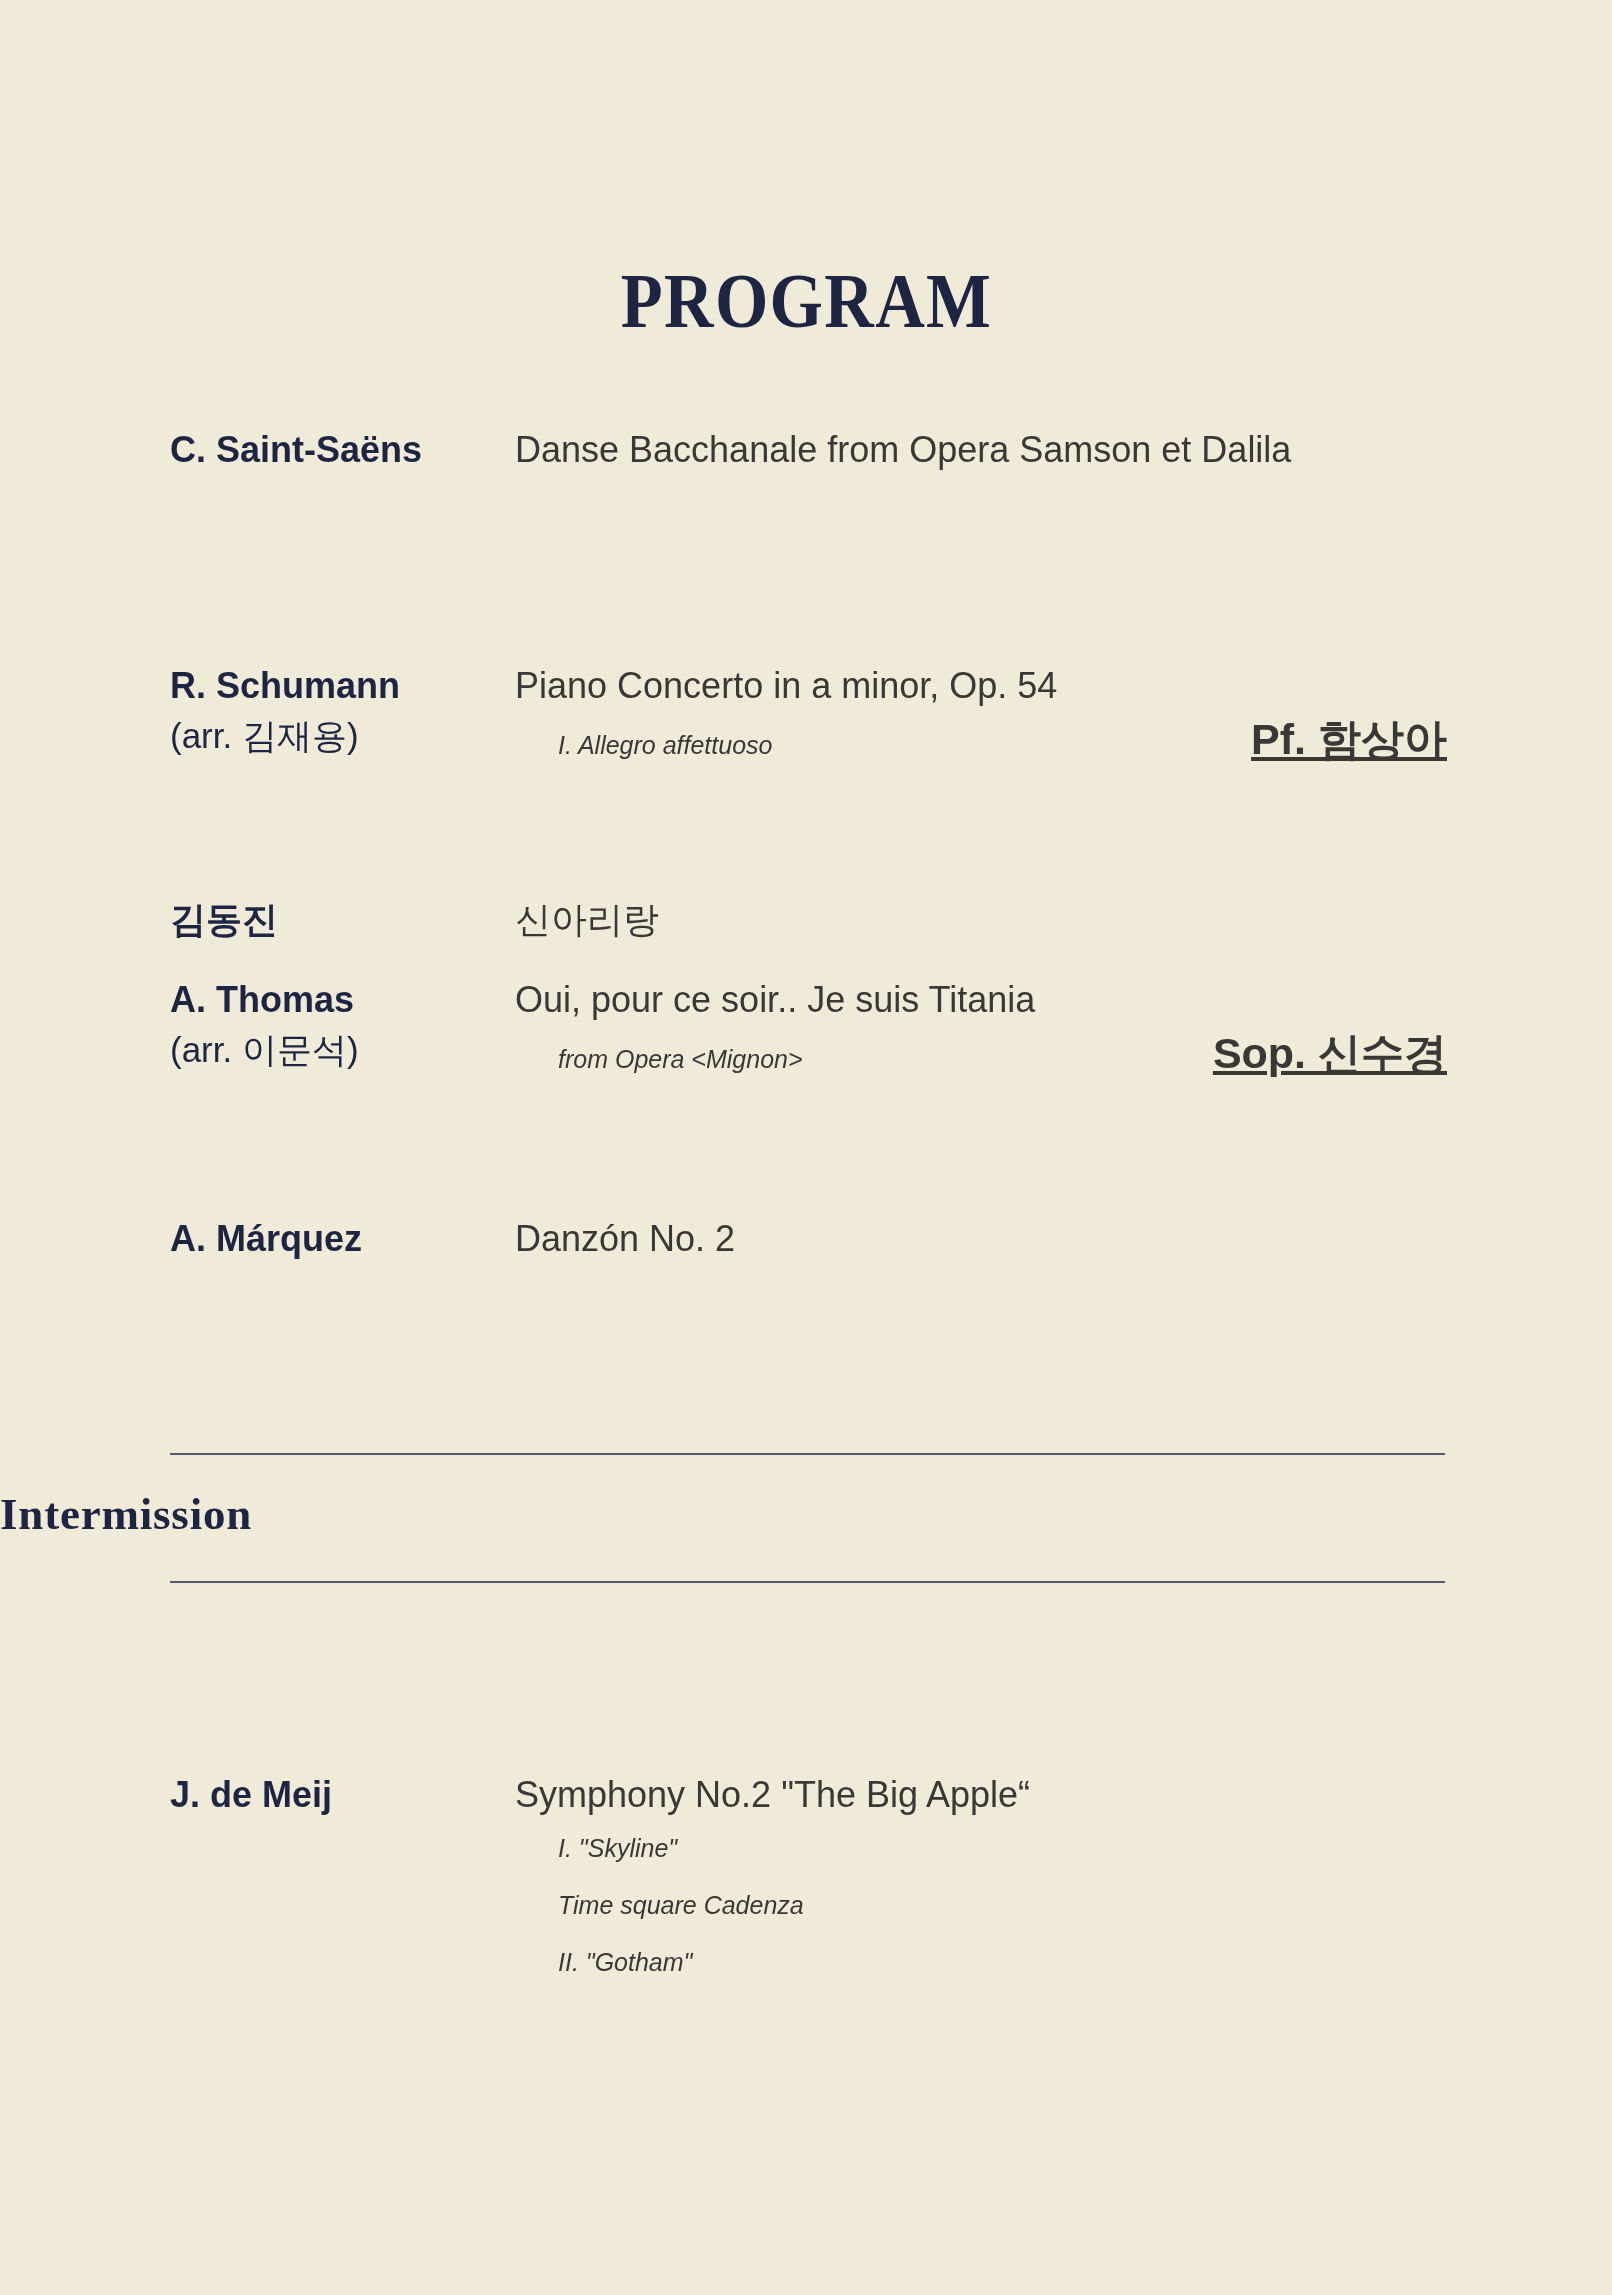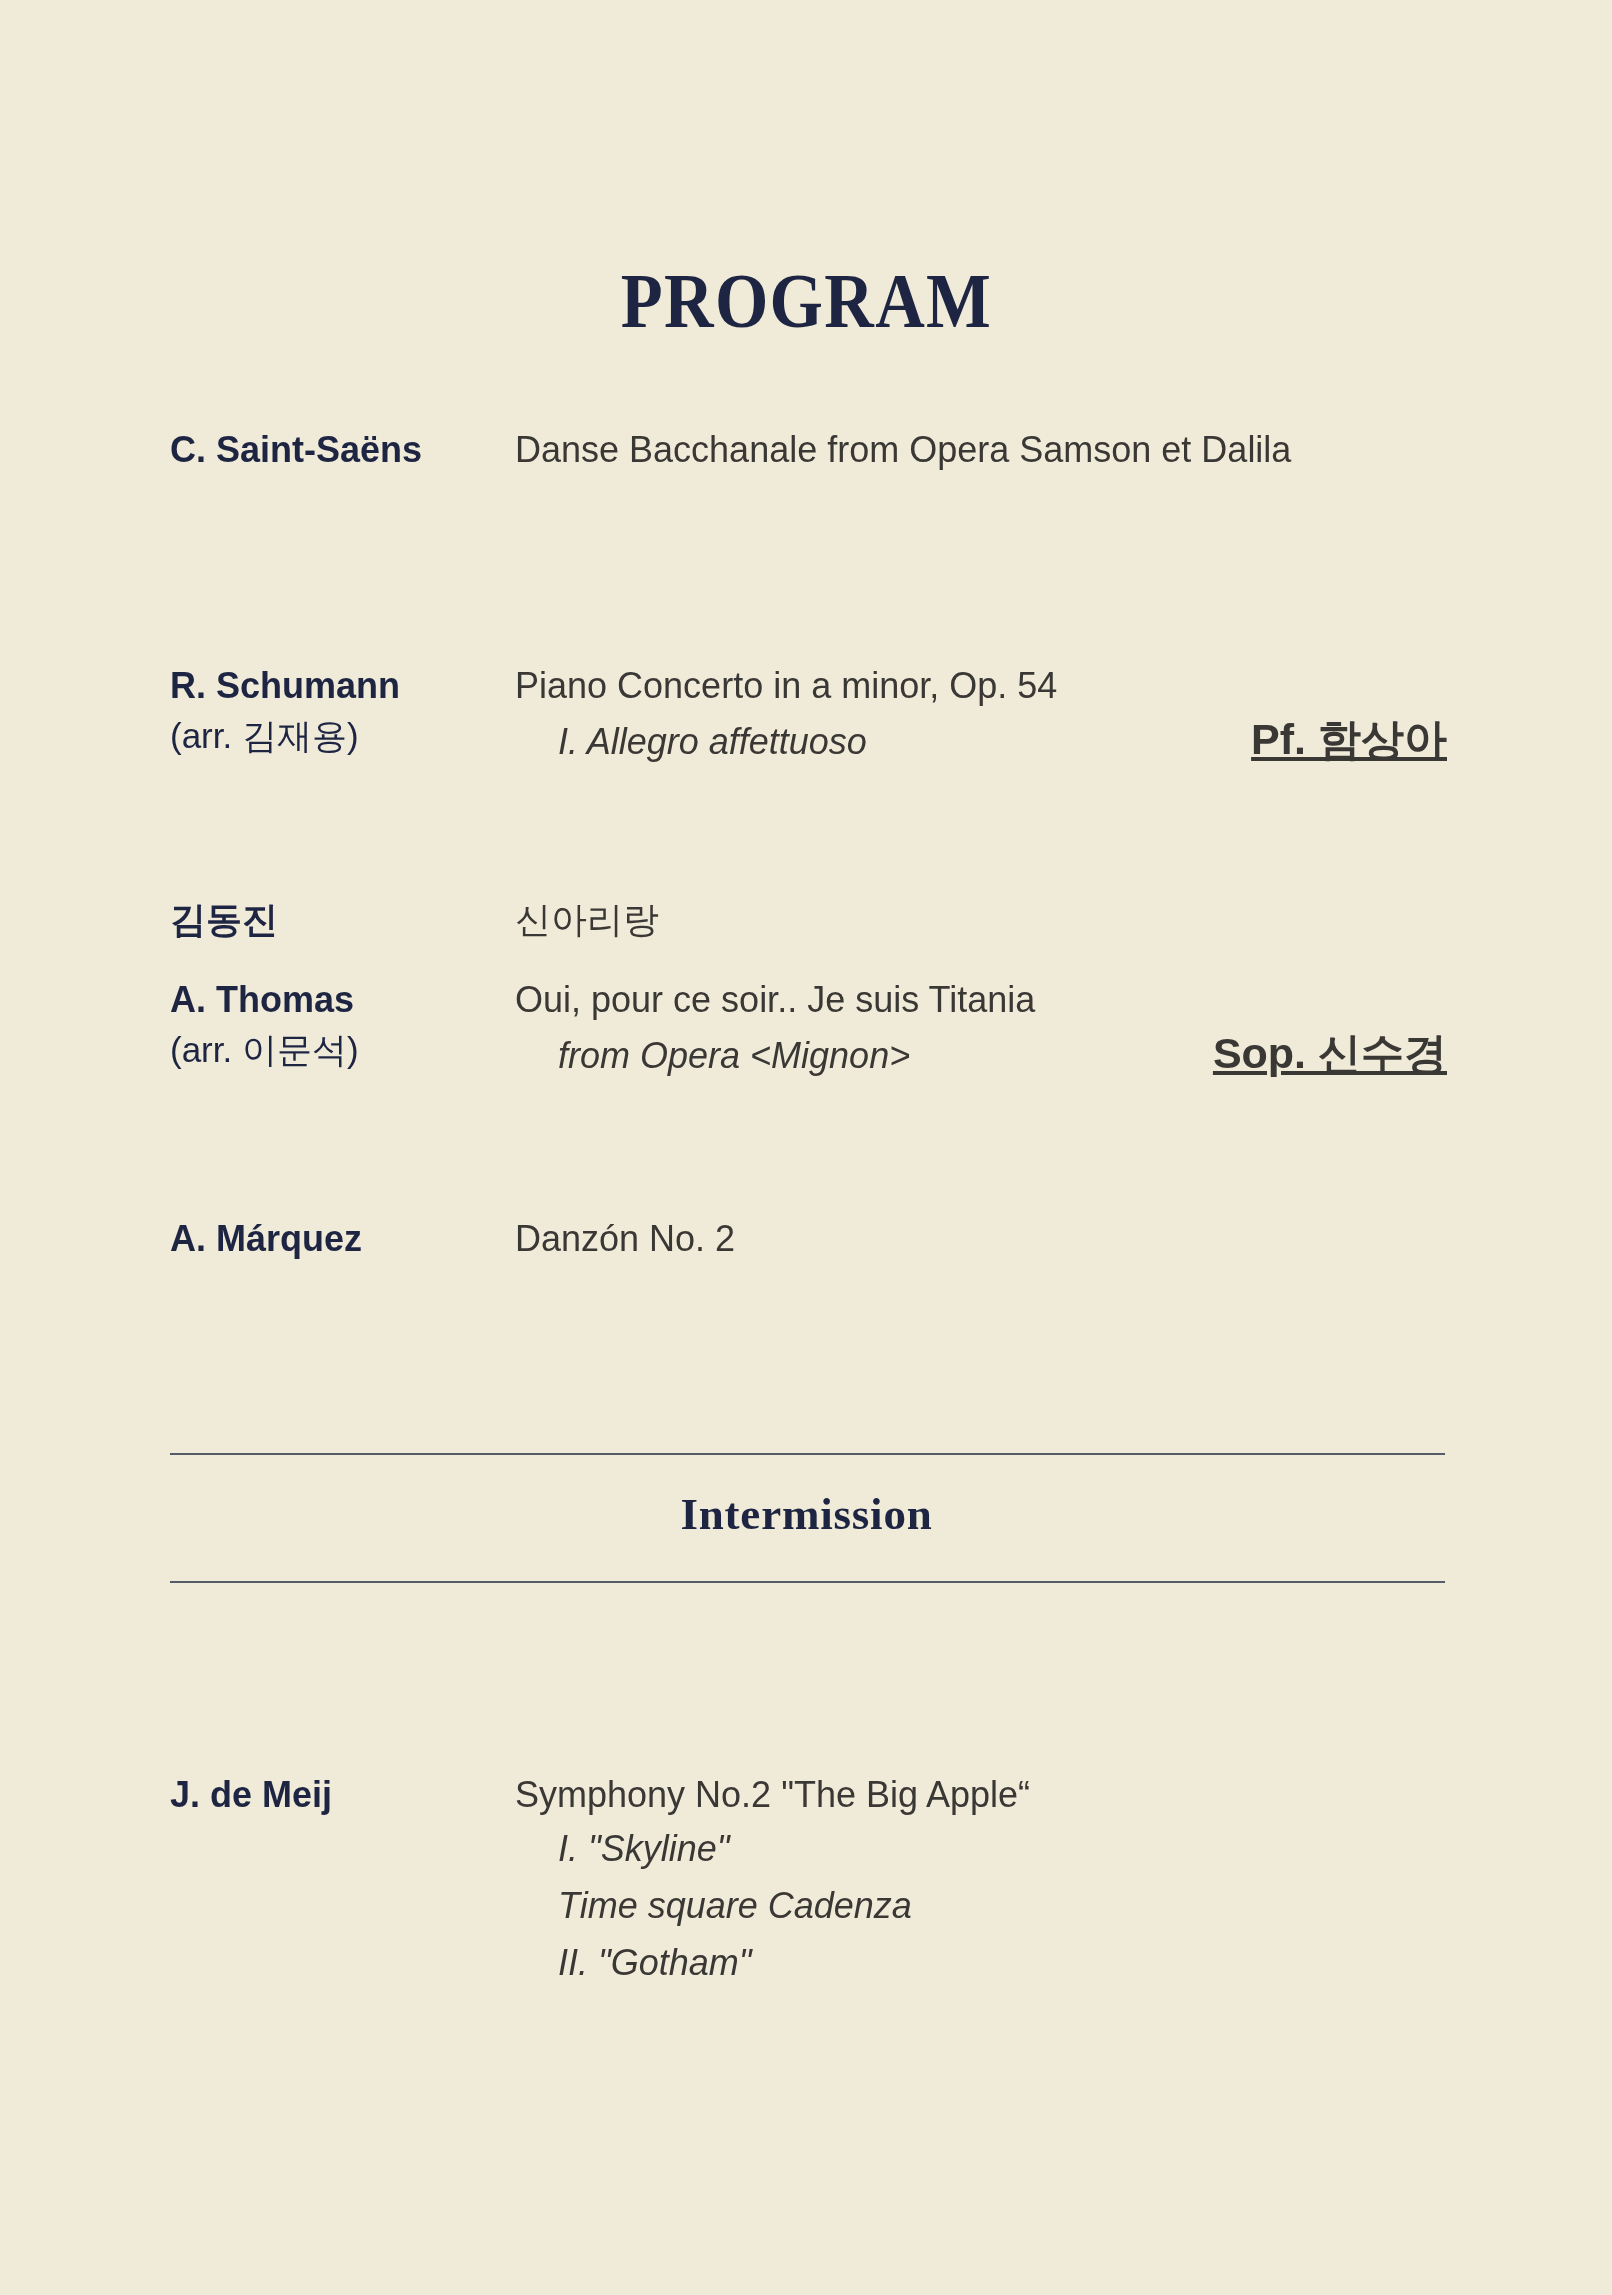--- a/index.html
+++ b/index.html
@@ -64,21 +64,21 @@
     line-height: 50px;
     white-space: nowrap;
   }
   .movement-row {
     display: flex;
     justify-content: space-between;
     align-items: baseline;
     height: 57px;
   }
   .movement-title {
-    font-size: 36px;
+    font-size: 25px;
     font-style: italic;
     font-weight: 400;
     color: var(--ink);
     padding-left: 43px;
     line-height: 57px;
     white-space: nowrap;
   }
   .performer {
     font-size: 43px;
     font-weight: 700;
@@ -95,21 +95,20 @@
     height: 1.5px;
     background: var(--divider);
   }
   .divider.top { top: 1453px; }
   .divider.bottom { top: 1581px; }
   .intermission-label {
     position: absolute;
     top: 1488px;
     left: 0;
     width: 100%;
-    text-align: center;
     font-family: "Liberation Serif", "DejaVu Serif", serif;
     font-weight: 700;
     font-size: 45px;
     color: var(--navy);
     letter-spacing: 0.8px;
   }
 </style>
 </head>
 <body>
 

